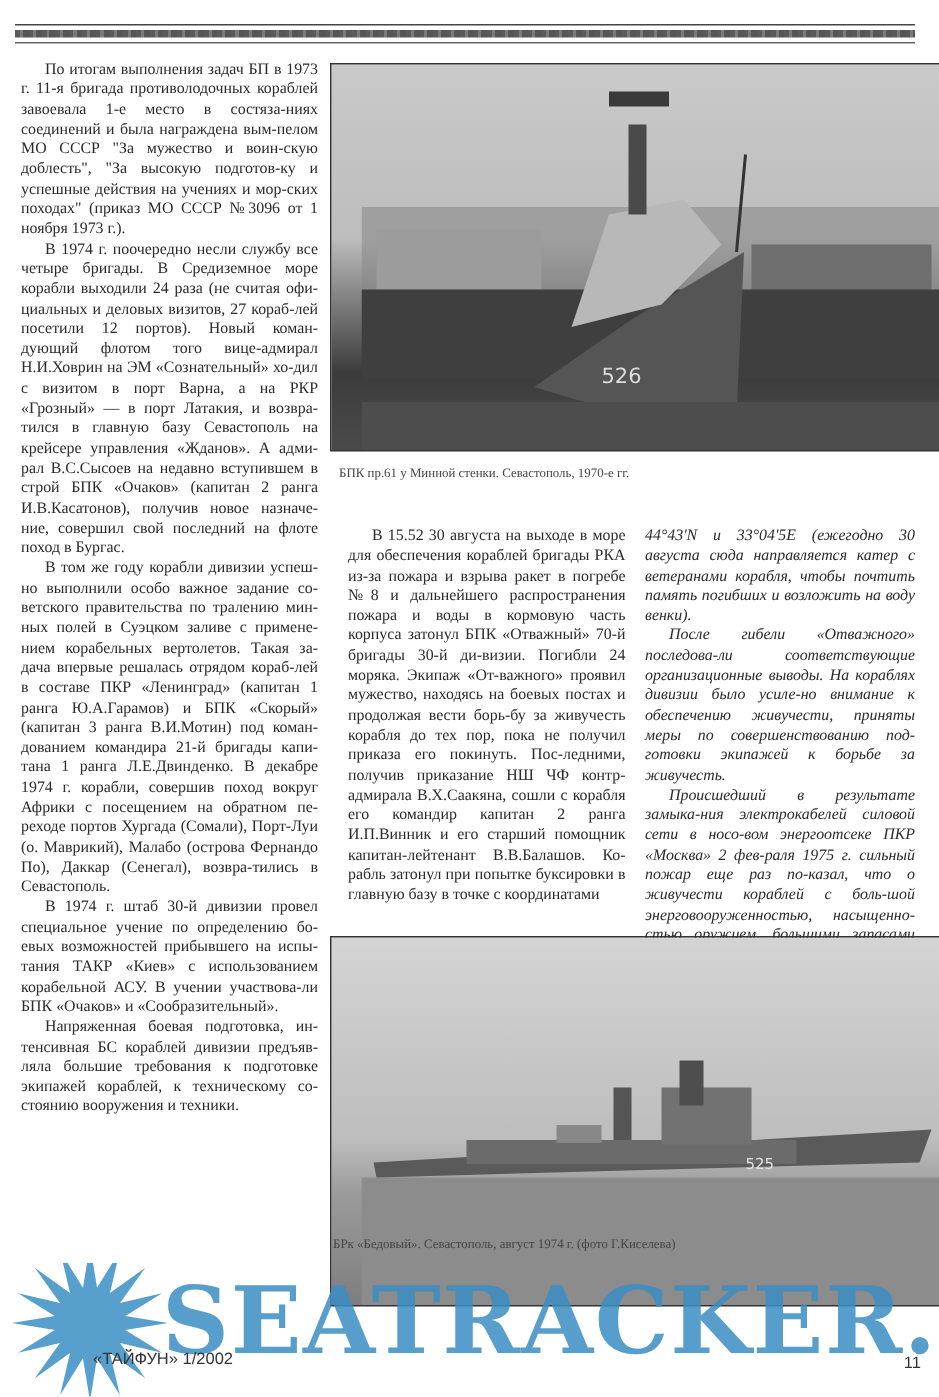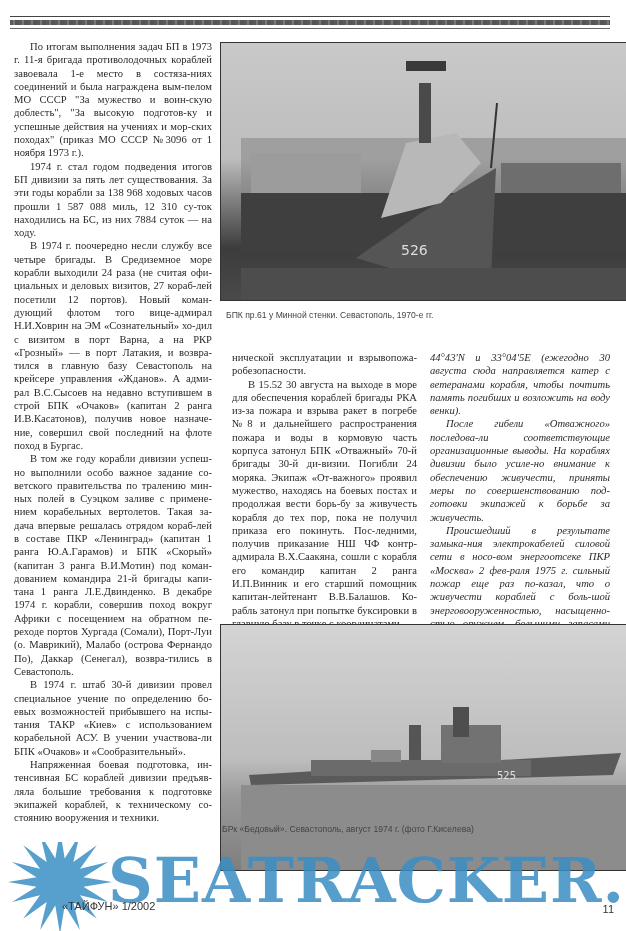--- a/index.html
+++ b/index.html
@@ -16,42 +16,41 @@
     .col { position: absolute; font-size: 10.6px; line-height: 13.3px; text-align: justify; hyphens: manual; }
     .col p { margin: 0; text-indent: 0; }
     .col p.ind { text-indent: 16px; }
     #col-left { left: 14px; top: 40px; width: 198px; }
     #col-mid { left: 232px; top: 351px; width: 185px; }
     #col-right { left: 430px; top: 351px; width: 180px; font-style: italic; }
 
     .photo { position: absolute; overflow: hidden; border: 1px solid #333; padding-left: 20px; }
     #photo-top { left: 220px; top: 42px; width: 390px; height: 257px; background: linear-gradient(#c9c9c9 0%, #bdbdbd 45%, #7d7d7d 62%, #3c3c3c 80%, #4a4a4a 100%); }
     #photo-bottom { left: 220px; top: 624px; width: 390px; height: 245px; background: linear-gradient(#d4d4d4 0%, #bdbdbd 55%, #9a9a9a 70%, #7e7e7e 100%); }
-    .caption { position: absolute; font-family: Liberation Sans, sans-serif; font-size: 8.6px; color: #444; }
+    .caption { position: absolute; font-family: Liberation Serif, serif; font-size: 8.6px; color: #444; }
     #caption-top { left: 226px; top: 310px; }
     #caption-bottom { left: 222px; top: 824px; }
 
     .footer { position: absolute; font-family: "Liberation Sans", sans-serif; font-size: 11px; color: #333; }
     #footer-left { left: 14px; top: 900px; margin-left: 48px; }
     #page-num { right: 12px; top: 903px; }
 
     .watermark { position: absolute; left: 0; top: 842px; width: 626px; height: 89px; pointer-events: none; }
     .wm-text { position: absolute; left: 108px; top: 844px; font-family: "DejaVu Serif", serif; font-weight: bold;
       font-size: 62px; letter-spacing: 1px; color: #3a8ec4; opacity: 0.85; white-space: nowrap; }
   </style>
 </head>
 <body>
 
 <div class="rule-top"></div>
 <div class="rule-bar"></div>
 <div class="rule-bot"></div>
 
 <div id="col-left" class="col">
     <p class="ind">По итогам выполнения задач БП в 1973 г. 11-я бригада противолодочных кораблей завоевала 1-е место в состяза-ниях соединений и была награждена вым-пелом МО СССР "За мужество и воин-скую доблесть", "За высокую подготов-ку и успешные действия на учениях и мор-ских походах" (приказ МО СССР №3096 от 1 ноября 1973 г.).</p>
-    <p class="ind">1974 г. стал годом подведения итогов БП дивизии за пять лет существования. За эти годы корабли за 138 968 ходовых часов прошли 1 587 088 миль, 12 310 су-ток находились на БС, из них 7884 суток — на ходу.</p>
     <p class="ind">В 1974 г. поочередно несли службу все четыре бригады. В Средиземное море корабли выходили 24 раза (не считая офи-циальных и деловых визитов, 27 кораб-лей посетили 12 портов). Новый коман-дующий флотом того вице-адмирал Н.И.Ховрин на ЭМ «Сознательный» хо-дил с визитом в порт Варна, а на РКР «Грозный» — в порт Латакия, и возвра-тился в главную базу Севастополь на крейсере управления «Жданов». А адми-рал В.С.Сысоев на недавно вступившем в строй БПК «Очаков» (капитан 2 ранга И.В.Касатонов), получив новое назначе-ние, совершил свой последний на флоте поход в Бургас.</p>
     <p class="ind">В том же году корабли дивизии успеш-но выполнили особо важное задание со-ветского правительства по тралению мин-ных полей в Суэцком заливе с примене-нием корабельных вертолетов. Такая за-дача впервые решалась отрядом кораб-лей в составе ПКР «Ленинград» (капитан 1 ранга Ю.А.Гарамов) и БПК «Скорый» (капитан 3 ранга В.И.Мотин) под коман-дованием командира 21-й бригады капи-тана 1 ранга Л.Е.Двинденко. В декабре 1974 г. корабли, совершив поход вокруг Африки с посещением на обратном пе-реходе портов Хургада (Сомали), Порт-Луи (о. Маврикий), Малабо (острова Фернандо По), Даккар (Сенегал), возвра-тились в Севастополь.</p>
     <p class="ind">В 1974 г. штаб 30-й дивизии провел специальное учение по определению бо-евых возможностей прибывшего на испы-тания ТАКР «Киев» с использованием корабельной АСУ. В учении участвова-ли БПК «Очаков» и «Сообразительный».</p>
     <p class="ind">Напряженная боевая подготовка, ин-тенсивная БС кораблей дивизии предъяв-ляла большие требования к подготовке экипажей кораблей, к техническому со-стоянию вооружения и техники.</p>
   </div>
 
 <div id="photo-top" class="photo">
   <svg width="390" height="257" viewBox="0 0 390 257">
     <rect x="0" y="95" width="390" height="60" fill="#8a8a8a" opacity="0.6"></rect>
     <rect x="10" y="110" width="110" height="40" fill="#9c9c9c"></rect>
@@ -62,21 +61,20 @@
     <rect x="178" y="40" width="12" height="60" fill="#4a4a4a"></rect>
     <rect x="165" y="18" width="40" height="10" fill="#3a3a3a"></rect>
     <line x1="256" y1="60" x2="250" y2="125" stroke="#333" stroke-width="2"></line>
     <text x="160" y="212" fill="#ddd" font-family="DejaVu Sans, sans-serif" font-size="14">526</text>
     <rect x="0" y="225" width="390" height="32" fill="#4d4d4d"></rect>
   </svg>
 </div>
 <div id="caption-top" class="caption">БПК пр.61 у Минной стенки. Севастополь, 1970-е гг.</div>
 
 <div id="col-mid" class="col">
-    <p>нической эксплуатации и взрывопожа-робезопасности.</p>
     <p class="ind">В 15.52 30 августа на выходе в море для обеспечения кораблей бригады РКА из-за пожара и взрыва ракет в погребе №8 и дальнейшего распространения пожара и воды в кормовую часть корпуса затонул БПК «Отважный» 70-й бригады 30-й ди-визии. Погибли 24 моряка. Экипаж «От-важного» проявил мужество, находясь на боевых постах и продолжая вести борь-бу за живучесть корабля до тех пор, пока не получил приказа его покинуть. Пос-ледними, получив приказание НШ ЧФ контр-адмирала В.Х.Саакяна, сошли с корабля его командир капитан 2 ранга И.П.Винник и его старший помощник капитан-лейтенант В.В.Балашов. Ко-рабль затонул при попытке буксировки в главную базу в точке с координатами</p>
   </div>
 <div id="col-right" class="col">
     <p>44°43'N и 33°04'5E (ежегодно 30 августа сюда направляется катер с ветеранами корабля, чтобы почтить память погибших и возложить на воду венки).</p>
     <p class="ind">После гибели «Отважного» последова-ли соответствующие организационные выводы. На кораблях дивизии было усиле-но внимание к обеспечению живучести, приняты меры по совершенствованию под-готовки экипажей к борьбе за живучесть.</p>
     <p class="ind">Происшедший в результате замыка-ния электрокабелей силовой сети в носо-вом энергоотсеке ПКР «Москва» 2 фев-раля 1975 г. сильный пожар еще раз по-казал, что о живучести кораблей с боль-шой энерговооруженностью, насыщенно-стью оружием, большими запасами топ-лива и многими километрами электро-трасс нельзя забывать ни на минуту. По-жар был потушен за семь часов, но ко-</p>
   </div>
 
 <div id="photo-bottom" class="photo">
   <svg width="390" height="245" viewBox="0 0 390 245">

